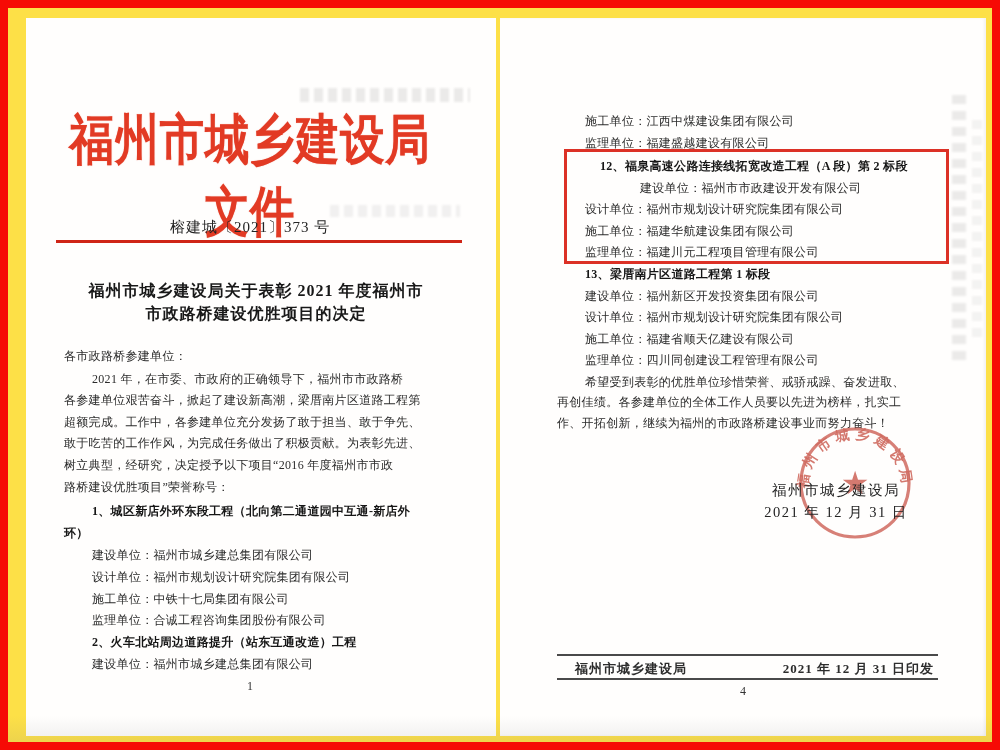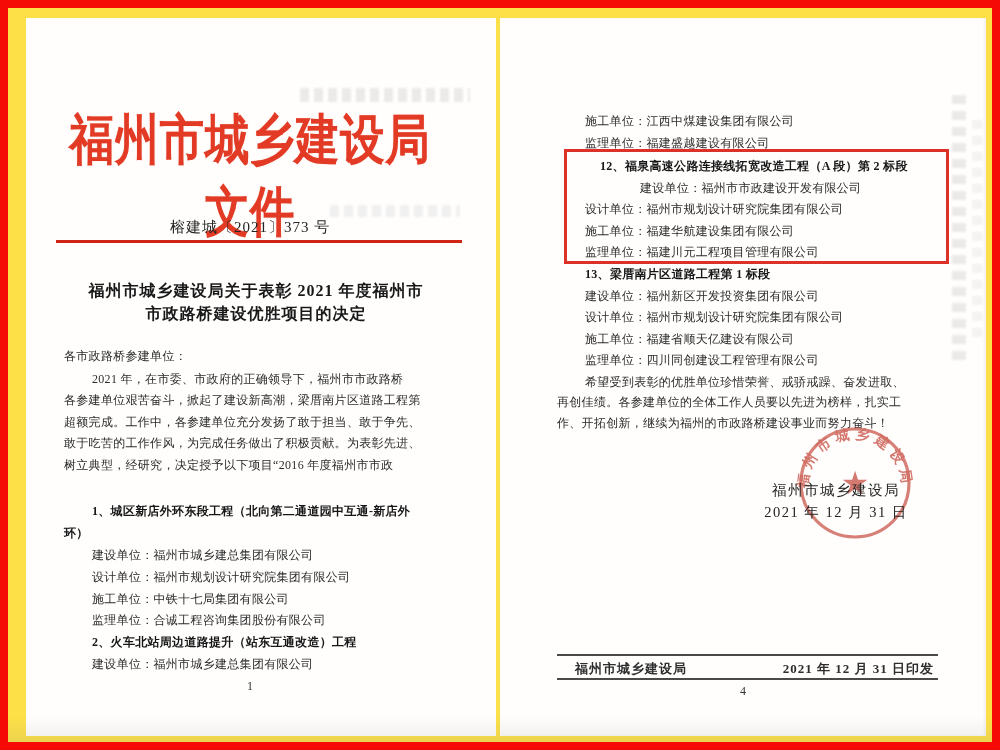--- a/index.html
+++ b/index.html
@@ -93,20 +93,21 @@
   <div class="doc-title" style="top:281px;">福州市城乡建设局关于表彰 2021 年度福州市</div>
   <div class="doc-title" style="top:304px;">市政路桥建设优胜项目的决定</div>
 
   <div class="ln" style="left:64px;top:346px;">各市政路桥参建单位：</div>
 
   <div class="ln" style="left:92px;top:369px;">2021 年，在市委、市政府的正确领导下，福州市市政路桥</div>
   <div class="ln" style="left:64px;top:390px;">各参建单位艰苦奋斗，掀起了建设新高潮，梁厝南片区道路工程第</div>
   <div class="ln" style="left:64px;top:412px;">超额完成。工作中，各参建单位充分发扬了敢于担当、敢于争先、</div>
   <div class="ln" style="left:64px;top:433px;">敢于吃苦的工作作风，为完成任务做出了积极贡献。为表彰先进、</div>
   <div class="ln" style="left:64px;top:455px;">树立典型，经研究，决定授予以下项目“2016 年度福州市市政</div>
+  <div class="ln" style="left:64px;top:477px;">路桥建设优胜项目”荣誉称号：</div>
 
   <div class="ln b" style="left:92px;top:501px;">1、城区新店外环东段工程（北向第二通道园中互通-新店外</div>
   <div class="ln b" style="left:64px;top:523px;">环）</div>
   <div class="ln" style="left:92px;top:545px;">建设单位：福州市城乡建总集团有限公司</div>
   <div class="ln" style="left:92px;top:567px;">设计单位：福州市规划设计研究院集团有限公司</div>
   <div class="ln" style="left:92px;top:589px;">施工单位：中铁十七局集团有限公司</div>
   <div class="ln" style="left:92px;top:610px;">监理单位：合诚工程咨询集团股份有限公司</div>
 
   <div class="ln b" style="left:92px;top:632px;">2、火车北站周边道路提升（站东互通改造）工程</div>
   <div class="ln" style="left:92px;top:654px;">建设单位：福州市城乡建总集团有限公司</div>

